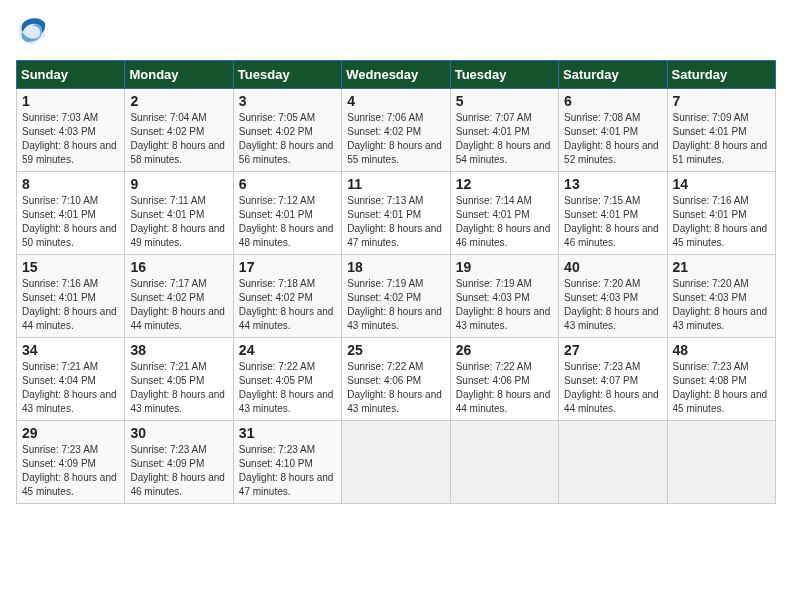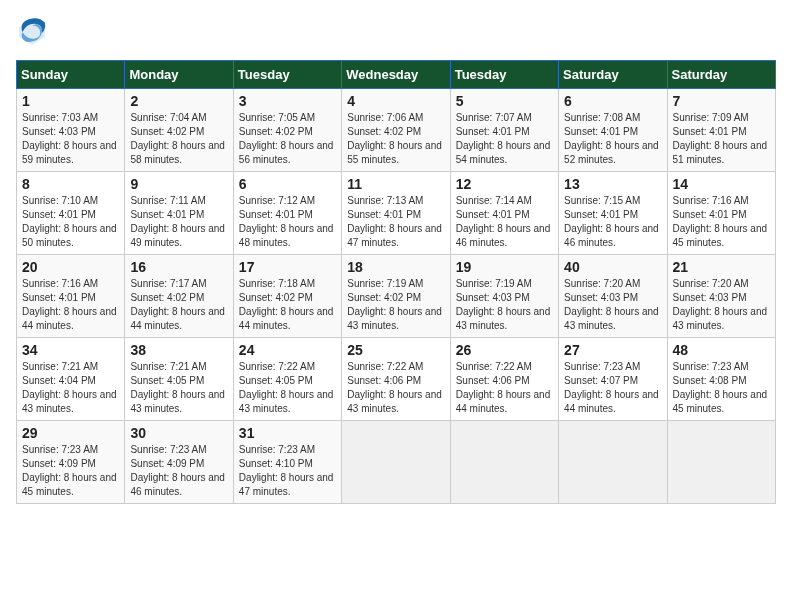--- a/index.html
+++ b/index.html
@@ -154,21 +154,21 @@
         <td><span class="day-num">11</span>
 <span class="day-detail">Sunrise: 7:13 AM<br>Sunset: 4:01 PM<br>Daylight: 8 hours and 47 minutes.</span></td>
         <td><span class="day-num">12</span>
 <span class="day-detail">Sunrise: 7:14 AM<br>Sunset: 4:01 PM<br>Daylight: 8 hours and 46 minutes.</span></td>
         <td><span class="day-num">13</span>
 <span class="day-detail">Sunrise: 7:15 AM<br>Sunset: 4:01 PM<br>Daylight: 8 hours and 46 minutes.</span></td>
         <td><span class="day-num">14</span>
 <span class="day-detail">Sunrise: 7:16 AM<br>Sunset: 4:01 PM<br>Daylight: 8 hours and 45 minutes.</span></td>
       </tr>
       <tr>
-        <td><span class="day-num">20</span>
+        <td><span class="day-num">15</span>
 <span class="day-detail">Sunrise: 7:16 AM<br>Sunset: 4:01 PM<br>Daylight: 8 hours and 44 minutes.</span></td>
         <td><span class="day-num">16</span>
 <span class="day-detail">Sunrise: 7:17 AM<br>Sunset: 4:02 PM<br>Daylight: 8 hours and 44 minutes.</span></td>
         <td><span class="day-num">17</span>
 <span class="day-detail">Sunrise: 7:18 AM<br>Sunset: 4:02 PM<br>Daylight: 8 hours and 44 minutes.</span></td>
         <td><span class="day-num">18</span>
 <span class="day-detail">Sunrise: 7:19 AM<br>Sunset: 4:02 PM<br>Daylight: 8 hours and 43 minutes.</span></td>
         <td><span class="day-num">19</span>
 <span class="day-detail">Sunrise: 7:19 AM<br>Sunset: 4:03 PM<br>Daylight: 8 hours and 43 minutes.</span></td>
         <td><span class="day-num">40</span>

